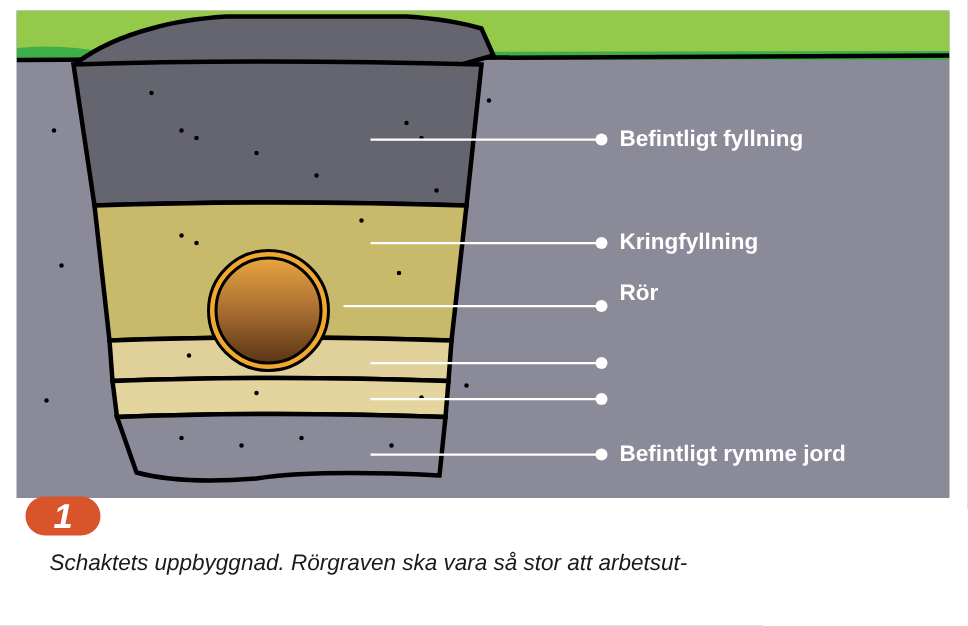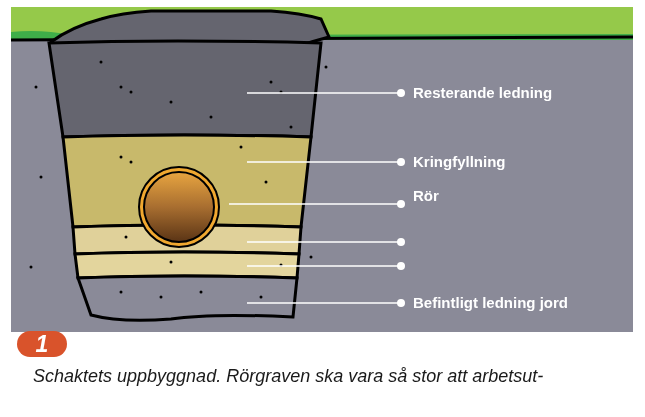--- a/index.html
+++ b/index.html
@@ -1,21 +1,21 @@
 <!DOCTYPE html>
 <html><head>
   <meta charset="utf-8">
   <style>
     html, body { margin: 0; padding: 0; background: #ffffff; }
     body { width: 645px; height: 417px; position: relative; overflow: hidden; font-family: "Liberation Sans", sans-serif; }
     #figure { position: absolute; left: 11px; top: 7px; width: 622px; height: 325px; background: #8a8a98; overflow: hidden; }
     #figure svg { position: absolute; left: 0; top: 0; }
     .label { position: absolute; left: 402px; color: #ffffff; font-size: 15px; font-weight: bold; white-space: nowrap; line-height: 18px; }
     #badge { position: absolute; left: 17px; top: 331px; width: 50px; height: 26px; background: #d9532b; border-radius: 13px; color: #fff; font-style: italic; font-weight: bold; font-size: 23px; text-align: center; line-height: 27px; }
-    #caption { position: absolute; left: 33px; top: 366px; width: 600px; font-size: 18px; font-style: italic; color: #1a1a1a; line-height: 20px; }
+    #caption { position: absolute; left: 33px; top: 366px; width: 600px; font-size: 15px; font-style: italic; color: #1a1a1a; line-height: 20px; }
   </style>
 </head>
 <body>
 
 <div id="figure">
   <svg width="622" height="325" viewBox="0 0 622 325">
     <defs>
       <linearGradient id="pipeGrad" x1="0" y1="0" x2="0" y2="1">
         <stop offset="0" stop-color="#e8a540"></stop>
         <stop offset="0.5" stop-color="#a86e30"></stop>
@@ -79,22 +79,22 @@
     </g>
     <g fill="#ffffff">
       <circle cx="390" cy="86" r="4"></circle>
         <circle cx="390" cy="155" r="4"></circle>
         <circle cx="390" cy="197" r="4"></circle>
       <circle cx="390" cy="235" r="4"></circle>
         <circle cx="390" cy="259" r="4"></circle>
         <circle cx="390" cy="296" r="4"></circle>
     </g>
   </svg>
-  <div class="label" style="top:77px">Resterande ledning</div>
+  <div class="label" style="top:77px">Befintligt fyllning</div>
   <div class="label" style="top:146px">Kringfyllning</div>
   <div class="label" style="top:180px">Rör</div>
-  <div class="label" style="top:287px">Befintligt ledning jord</div>
+  <div class="label" style="top:287px">Befintligt rymme jord</div>
 </div>
 
 <div id="badge">1</div>
 <div id="caption">
   <div>Schaktets uppbyggnad. Rörgraven ska vara så stor att arbetsut-</div>
 </div>
 
 </body></html>

